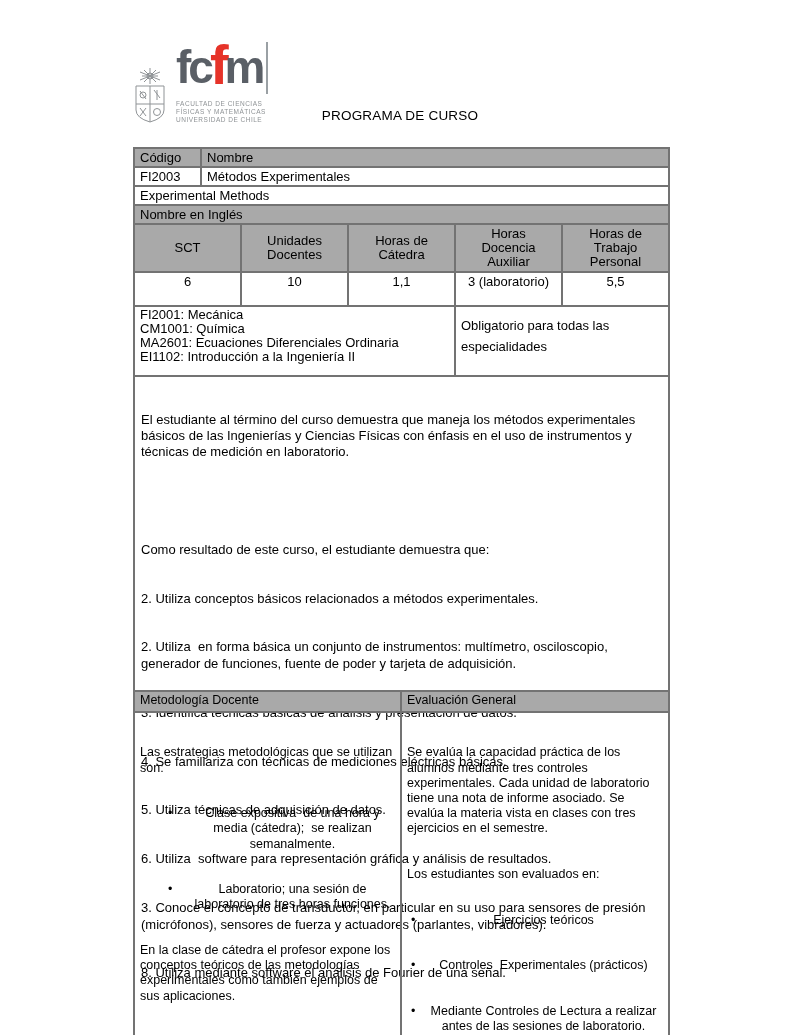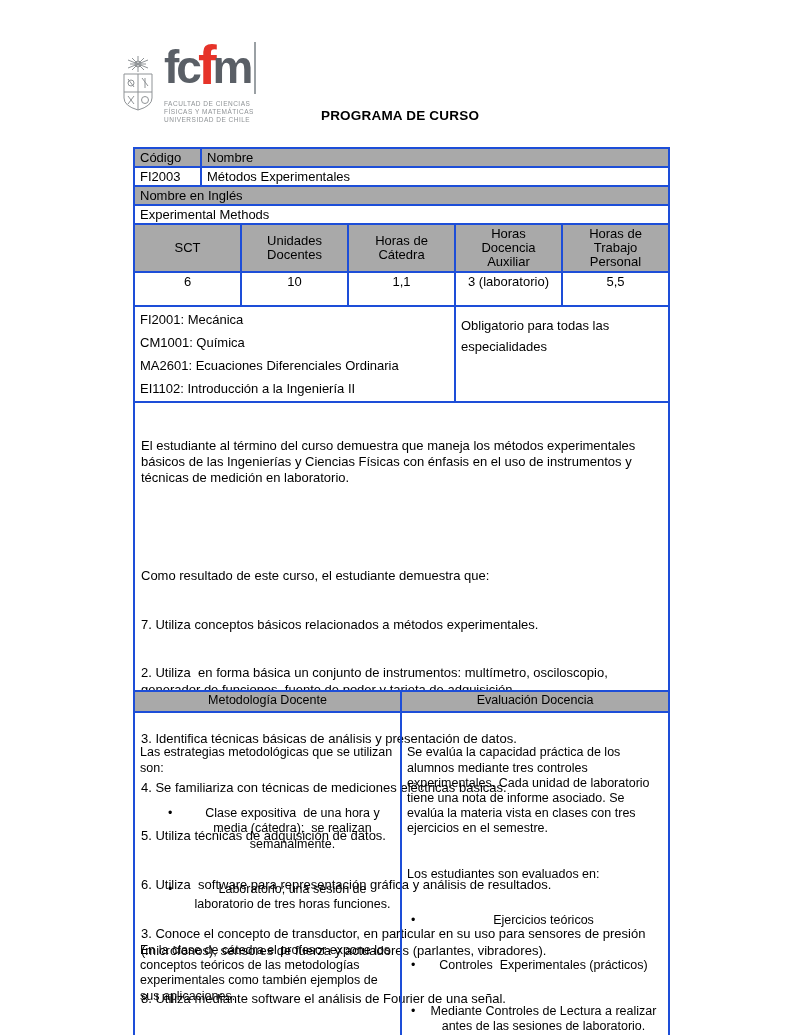--- a/index.html
+++ b/index.html
@@ -1,50 +1,50 @@
 <!DOCTYPE html>
 <html><head>
 <meta charset="utf-8">
 <style>
   html,body{margin:0;padding:0;}
   body{background:#ffffff;font-family:"Liberation Sans",sans-serif;color:#000;}
   .page{position:relative;width:800px;height:1035px;background:#fff;overflow:hidden;}
 
   
-  .logo{position:absolute;left:118px;top:42px;display:flex;align-items:center;}
+  .logo{position:absolute;left:130px;top:42px;display:flex;align-items:flex-end;}
   .crest{width:40px;height:56px;margin-top:2px;}
   .wordmark-block{margin-left:6px;}
   .wordmark{display:flex;align-items:flex-start;height:52px;border-right:2px solid #9aa0a4;padding-right:4px;}
   .wm-gray{font-size:46px;font-weight:bold;letter-spacing:-3px;color:#5a5f66;line-height:50px;}
   .wm-red{font-size:56px;font-weight:bold;letter-spacing:-3px;color:#e63329;line-height:46px;margin:0 -1px;}
   .logo-sub{margin-top:6px;font-size:6.5px;line-height:8px;color:#8f9396;letter-spacing:.5px;}
 
   
   .doc-title{position:absolute;left:0;top:108px;width:100%;text-align:center;
-             font-size:13.5px;font-weight:bold;letter-spacing:.2px;}
+             font-size:13.5px;font-weight:normal;letter-spacing:.2px;}
 
   
   table{border-collapse:collapse;table-layout:fixed;}
-  td{border:2px solid #1d4ed8;font-size:13px;padding:1px 5px;vertical-align:top;
+  td{border:2px solid #737373;font-size:13px;padding:1px 5px;vertical-align:top;
      overflow:hidden;white-space:pre-wrap;}
   .hdr{background:#a9a9a9;}
   .ctr{text-align:left;}
   .t1{position:absolute;left:133px;top:147px;width:535px;}
   .r-label{height:16px;}
   .r-sm{height:15px;padding-left:16px;}
   .sct-hd td{height:44px;text-align:center;vertical-align:middle;line-height:14px;padding:1px 2px;}
   .sct-val td{height:30px;text-align:center;vertical-align:top;padding-top:1px;}
-  .req-cell{height:66px;line-height:23px;}
+  .req-cell{height:66px;line-height:14px;}
   .car-cell{line-height:21px;padding-top:8px;border-radius:11px;}
   .outcomes{padding:2px 6px 6px 6px;line-height:16.3px;}
   .outcomes .blank{height:16px;}
 
   .t2{position:absolute;left:133px;top:690px;width:535px;}
   .t2 td{font-size:12.5px;line-height:15.2px;}
-  .t2 .hdr{height:17px;text-align:center;}
+  .t2 .hdr{height:17px;}
   .t2 .body-cell{height:200px;padding:2px 5px;}
   .bullet-row{display:flex;}
   .bullet-row .dot{flex:0 0 auto;text-align:left;}
   .lb .dot{margin-left:28px;width:22px;}
   .rb .dot{margin-left:4px;width:13px;}
   .bullet-row .btxt{flex:1 1 auto;text-align:center;}
   .spacer15{height:15px;}
 </style>
 </head>
 <body>
@@ -96,24 +96,24 @@
     <tbody>
         <tr class="r-label">
       <td class="hdr" colspan="1">Código</td>
       <td class="hdr" colspan="5">Nombre</td>
     </tr>
     <tr class="r-sm">
       <td colspan="1">FI2003</td>
       <td colspan="5" class="ctr">Métodos Experimentales</td>
     </tr>
     <tr class="r-sm">
+      <td colspan="6">Experimental Methods</td>
+    </tr>
+    <tr class="r-sm">
       <td class="hdr" colspan="6">Nombre en Inglés</td>
-    </tr>
-    <tr class="r-sm">
-      <td colspan="6">Experimental Methods</td>
     </tr>
     <tr class="sct-hd">
       <td class="hdr" colspan="2">SCT</td>
       <td class="hdr">Unidades
 Docentes</td>
       <td class="hdr">Horas de
 Cátedra</td>
       <td class="hdr">Horas
 Docencia
 Auxiliar</td>
@@ -133,21 +133,21 @@
 CM1001: Química
 MA2601: Ecuaciones Diferenciales Ordinaria
 EI1102: Introducción a la Ingeniería II</td>
       <td class="car-cell" colspan="2">Obligatorio para todas las especialidades</td>
     </tr>
     <tr>
       <td colspan="6" class="outcomes">
         <div>El estudiante al término del curso demuestra que maneja los métodos experimentales básicos de las Ingenierías y Ciencias Físicas con énfasis en el uso de instrumentos y técnicas de medición en laboratorio.</div>
         <div class="blank"></div>
         <div>Como resultado de este curso, el estudiante demuestra que:</div>
-        <div>7. Utiliza conceptos básicos relacionados a métodos experimentales.</div>
+        <div>2. Utiliza conceptos básicos relacionados a métodos experimentales.</div>
         <div>2. Utiliza  en forma básica un conjunto de instrumentos: multímetro, osciloscopio, generador de funciones, fuente de poder y tarjeta de adquisición.</div>
         <div>3. Identifica técnicas básicas de análisis y presentación de datos.</div>
         <div>4. Se familiariza con técnicas de mediciones eléctricas básicas.</div>
         <div>5. Utiliza técnicas de adquisición de datos.</div>
         <div>6. Utiliza  software para representación gráfica y análisis de resultados.</div>
         <div>3. Conoce el concepto de transductor, en particular en su uso para sensores de presión (micrófonos), sensores de fuerza y actuadores (parlantes, vibradores).</div>
         <div>8. Utiliza mediante software el análisis de Fourier de una señal.</div>
         
       </td>
     </tr>
@@ -155,21 +155,21 @@
     </table>
 
   <table class="t2">
     <colgroup>
         <col style="width:267px">
         <col style="width:268px">
       </colgroup>
     <tbody>
         <tr>
       <td class="hdr">Metodología Docente</td>
-      <td class="hdr">Evaluación Docencia</td>
+      <td class="hdr">Evaluación General</td>
     </tr>
     <tr>
       <td class="body-cell">
         <div>Las estrategias metodológicas que se utilizan son:</div>
         <div class="bullet-row lb">
           <span class="dot">•</span>
           <span class="btxt">Clase expositiva  de una hora y media (cátedra);  se realizan semanalmente.</span>
         </div>
         <div class="bullet-row lb">
           <span class="dot">•</span>

